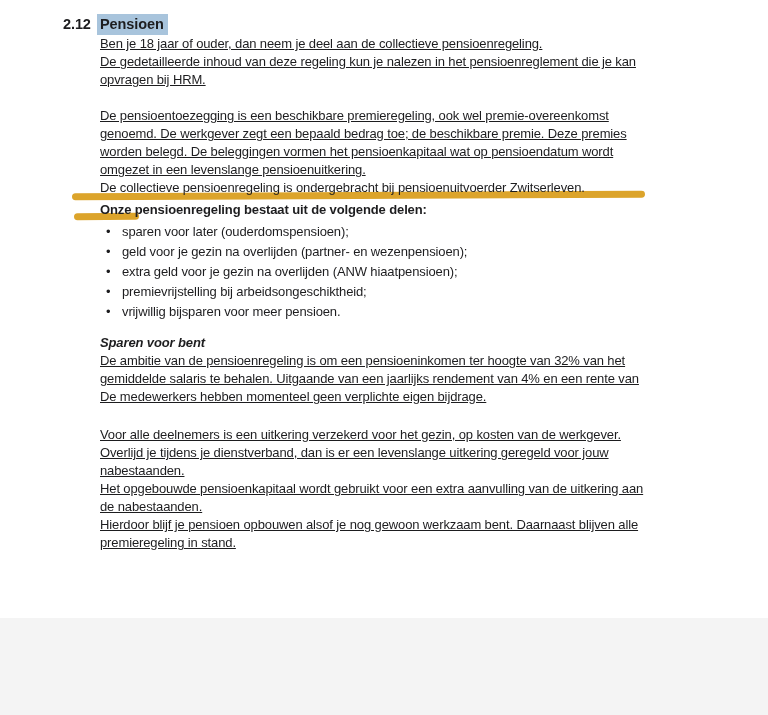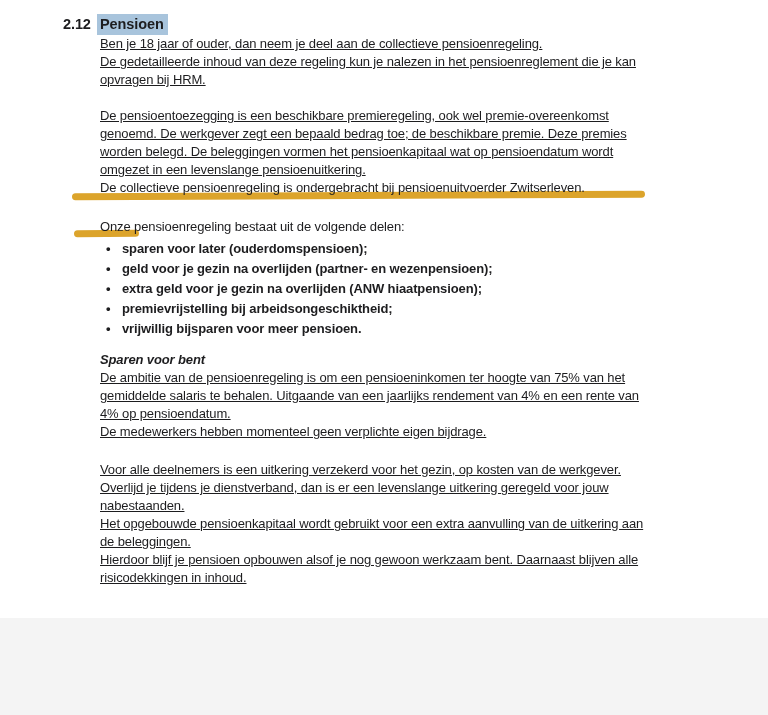--- a/index.html
+++ b/index.html
@@ -22,32 +22,32 @@
   .sec-num{width:37px;flex:none;}
   .sec-title{background:var(--title-highlight);padding:0 4px 1px 3px;margin-left:-3px;}
   .body{
     margin-left:37px;
     font-size:13px;line-height:18px;letter-spacing:-0.12px;
     width:620px;
   }
   .line{white-space:nowrap;line-height:18px;}
   .block{margin:0;text-decoration:underline;}
   .mt18{margin-top:18px;}
-  .mt15{margin-top:21px;}
+  .mt15{margin-top:4px;font-weight:bold;}
   .mt13{margin-top:13px;}
   .mt20{margin-top:20px;}
   .hl-line{position:relative;}
   .hl-line .txt{position:relative;z-index:1;text-align:right;}
   .marker{
     position:absolute;height:7px;border-radius:3.5px;
     background:var(--marker-yellow);z-index:0;
   }
   .marker-full{left:-28px;top:12.5px;width:573px;transform:rotate(-0.25deg);}
   .marker-onze{left:-26px;top:12px;width:65px;transform:rotate(-0.5deg);}
-  ul.bullets{list-style:none;margin:4px 0 0 0;padding:0;font-weight:bold;}
+  ul.bullets{list-style:none;margin:4px 0 0 0;padding:0;}
   ul.bullets li{position:relative;padding-left:22px;margin-bottom:2px;line-height:18px;white-space:nowrap;}
   ul.bullets li::before{content:"\2022";position:absolute;left:6px;top:0;}
   .sub-heading{font-weight:700;font-style:italic;font-size:13px;line-height:18px;}
   .footer{
     position:absolute;left:78px;top:681px;width:624px;
     display:flex;justify-content:space-between;
     font-size:12px;letter-spacing:-0.1px;
   }
 </style>
 </head>
@@ -90,34 +90,33 @@
           <li>sparen voor later (ouderdomspensioen);</li>
           <li>geld voor je gezin na overlijden (partner- en wezenpensioen);</li>
           <li>extra geld voor je gezin na overlijden (ANW hiaatpensioen);</li>
           <li>premievrijstelling bij arbeidsongeschiktheid;</li>
           <li>vrijwillig bijsparen voor meer pensioen.</li>
         </ul>
 
       <div class="sub-heading mt13">Sparen voor bent</div>
 
       <div class="block">
-          <div class="line">De ambitie van de pensioenregeling is om een pensioeninkomen ter hoogte van 75% van het</div>
+          <div class="line">De ambitie van de pensioenregeling is om een pensioeninkomen ter hoogte van 32% van het</div>
           <div class="line">gemiddelde salaris te behalen. Uitgaande van een jaarlijks rendement van 4% en een rente van</div>
-          <div class="line">4% op pensioendatum.</div>
           <div class="line">De medewerkers hebben momenteel geen verplichte eigen bijdrage.</div>
         </div>
 
       <div class="block mt20">
           <div class="line">Voor alle deelnemers is een uitkering verzekerd voor het gezin, op kosten van de werkgever.</div>
           <div class="line">Overlijd je tijdens je dienstverband, dan is er een levenslange uitkering geregeld voor jouw</div>
           <div class="line">nabestaanden.</div>
           <div class="line">Het opgebouwde pensioenkapitaal wordt gebruikt voor een extra aanvulling van de uitkering aan</div>
-          <div class="line">de beleggingen.</div>
+          <div class="line">de nabestaanden.</div>
           <div class="line">Hierdoor blijf je pensioen opbouwen alsof je nog gewoon werkzaam bent. Daarnaast blijven alle</div>
-          <div class="line">risicodekkingen in inhoud.</div>
+          <div class="line">premieregeling in stand.</div>
         </div>
 
     </div>
   </div>
 
   <div class="footer">
     <span>Januari 2025</span>
     <span>10</span>
   </div>
 </div>

